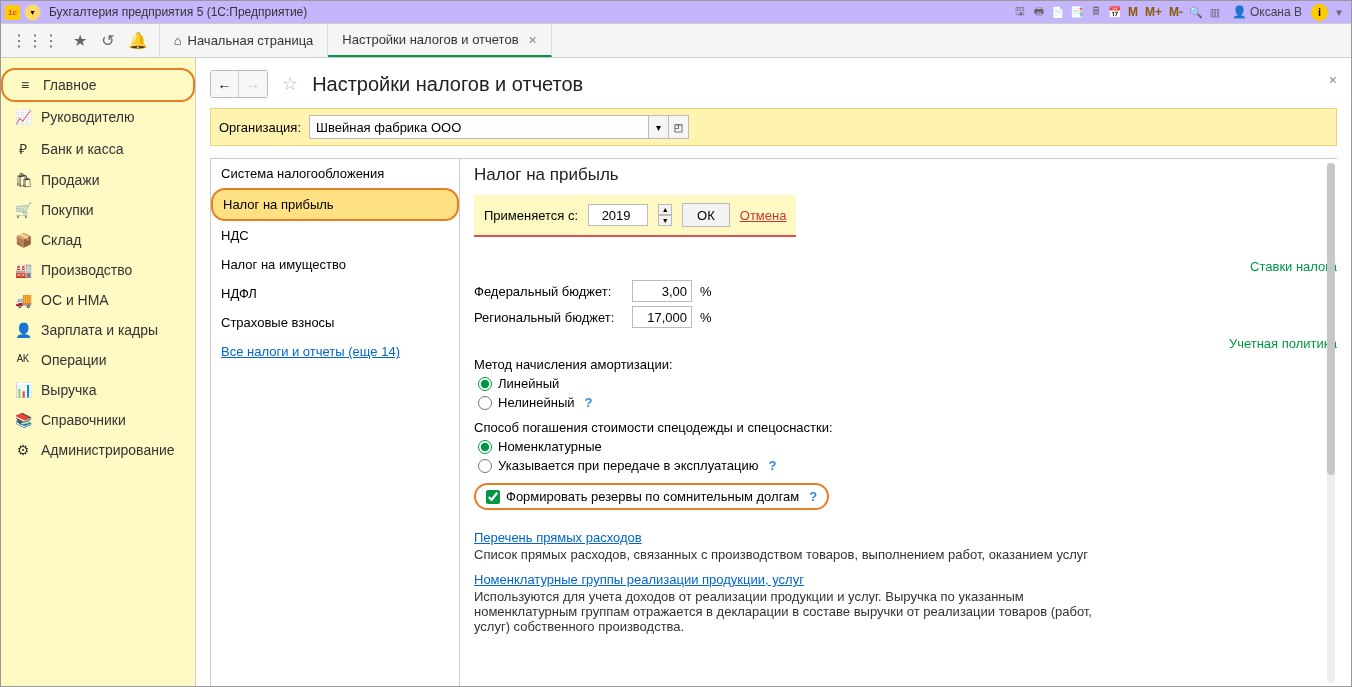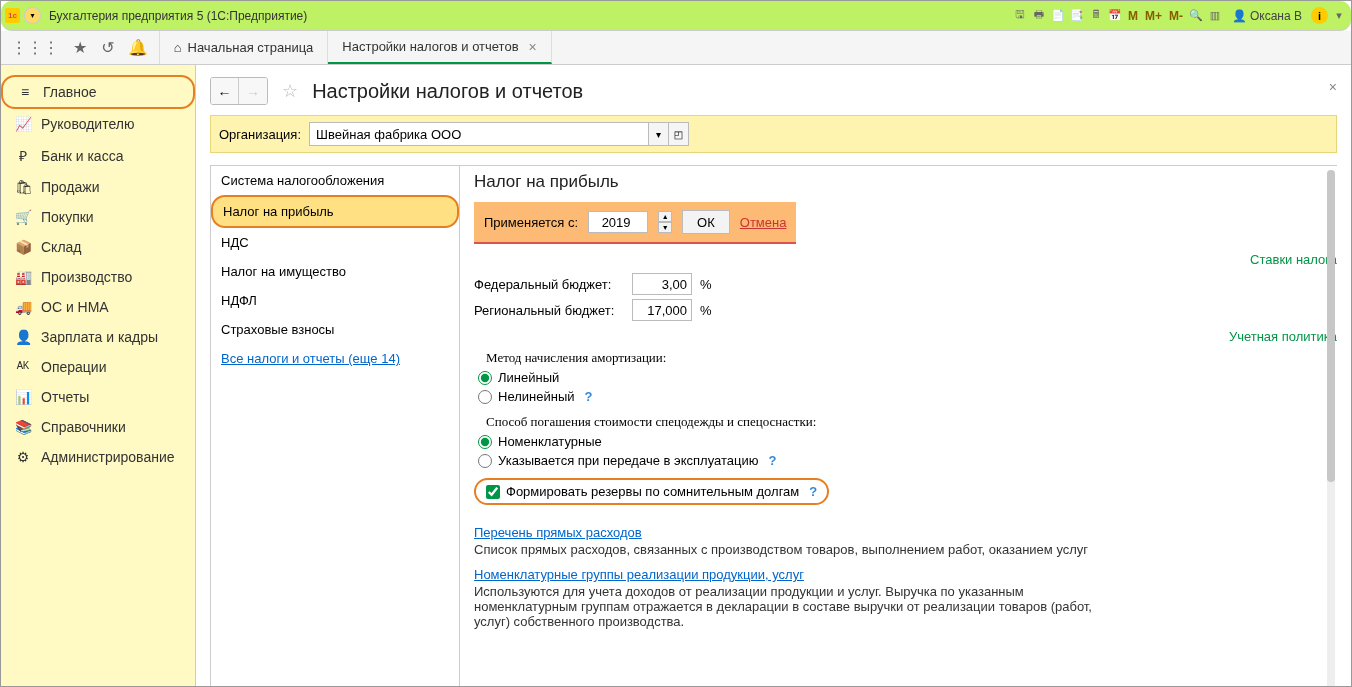--- a/index.html
+++ b/index.html
@@ -1,19 +1,19 @@
 <!DOCTYPE html>
 <html><head>
 <meta charset="utf-8">
 <style>
 * { box-sizing: border-box; margin: 0; padding: 0; }
 body { font-family: Arial, sans-serif; font-size: 13px; color: #000; background: #fff; width: 1352px; height: 687px; overflow: hidden; border: 1px solid #999; }
 
 
-.titlebar { height: 30px; background: #bef264; border-bottom: 1px solid #ccc; display: flex; align-items: center; padding: 0 4px; border-radius: 11px; }
+.titlebar { height: 23px; background: #c4b5fd; border-bottom: 1px solid #ccc; display: flex; align-items: center; padding: 0 4px; }
 .titlebar .logo { width: 15px; height: 15px; background: #ffcc00; border-radius: 2px; margin-right: 4px; display: flex; align-items: center; justify-content: center; font-size: 8px; font-weight: bold; color: #d44; }
 .titlebar .down { width: 17px; height: 17px; border: 1px solid #ccc; border-radius: 50%; background: #ffd966; margin-right: 8px; display: flex; align-items: center; justify-content: center; font-size: 8px; }
 .titlebar .title { font-size: 12px; color: #333; flex: 1; }
 .titlebar .right { display: flex; align-items: center; gap: 3px; }
 .titlebar .tb-icon { width: 16px; height: 16px; display: flex; align-items: center; justify-content: center; font-size: 11px; color: #666; cursor: pointer; }
 .titlebar .tb-m { font-weight: bold; color: #8a5a00; font-size: 12px; padding: 0 2px; }
 .titlebar .user { font-size: 12px; color: #444; margin: 0 6px; display: flex; align-items: center; gap: 3px; }
 .titlebar .info { width: 17px; height:17px; border-radius: 50%; background:#ffcc00; display:flex; align-items:center; justify-content:center; font-weight:bold; font-size:11px;}
 
 
@@ -50,33 +50,33 @@
 .orgbar .combo button { width: 20px; height: 24px; border: 1px solid #bbb; border-left: none; background: #f5f5f5; cursor: pointer; font-size: 10px; }
 
 .body-row { display: flex; flex: 1; min-height: 0; }
 .settings-nav { width: 250px; border: 1px solid #ccc; padding: 0; }
 .settings-nav .s-item { padding: 7px 10px; font-size: 13px; cursor: pointer; }
 .settings-nav .s-item.active { background: #ffe082; border: 2px solid #e67e22; border-radius: 14px; }
 .settings-nav .s-link { padding: 7px 10px; color: #0066cc; text-decoration: underline; cursor: pointer; font-size: 13px; }
 
 .settings-body { flex: 1; padding: 0 0 0 14px; overflow-y: auto; border-top: 1px solid #ccc; border-bottom: 1px solid #ccc; border-right: none; position: relative; }
 .settings-body h2 { font-size: 17px; font-weight: normal; color: #222; margin: 6px 0 10px; }
-.apply-row { background: #fdba74; padding: 8px 10px; display: inline-flex; align-items: center; gap: 10px; margin-bottom: 0; border-bottom: 2px solid #d9534f; }
+.apply-row { background: #fef9c3; padding: 8px 10px; display: inline-flex; align-items: center; gap: 10px; margin-bottom: 14px; border-bottom: 2px solid #d9534f; }
 .apply-row label { font-size: 13px; }
 .apply-row input { width: 60px; height: 22px; border: 1px solid #bbb; text-align: center; padding-right: 4px; font-size: 13px; }
 .apply-row .spin { display: flex; flex-direction: column; }
 .apply-row .spin button { width: 14px; height: 11px; font-size: 7px; border: 1px solid #bbb; background: #f3f3f3; line-height: 6px; padding:0;}
 .apply-row .ok { height: 24px; padding: 0 14px; border: 1px solid #bbb; background: #f3f3f3; cursor: pointer; font-size: 13px; }
 .apply-row .cancel { color: #cc3333; text-decoration: underline; cursor: pointer; font-size: 13px; }
 
 .section-label { color: #009646; font-size: 13px; margin: 8px 0 6px; text-align: right; }
 .rate-row { display: flex; align-items: center; gap: 8px; margin: 4px 0; font-size: 13px; }
 .rate-row label { width: 150px; }
 .rate-row input { width: 60px; height: 22px; border: 1px solid #bbb; text-align: right; padding-right: 4px; font-size: 13px; }
-.descline { font-size: 13px; margin: 4px 12px; font-family: Liberation Serif, serif; }
+.descline { font-size: 13px; margin: 4px 0; }
 .radio-row, .check-row { display: flex; align-items: center; gap: 6px; margin: 4px 0 4px 4px; font-size: 13px; }
 .radio-row input[type=radio], .check-row input[type=checkbox] { accent-color: #009646; width: 14px; height: 14px; }
 .help { color: #3388dd; font-weight: bold; cursor: pointer; margin-left: 4px; }
 .check-highlight { border: 2px solid #e67e22; border-radius: 16px; padding: 4px 10px; display: inline-flex; margin: 6px 0; }
 .linktxt { color: #0066cc; text-decoration: underline; cursor: pointer; font-size: 13px; }
 .desc { font-size: 13px; color: #333; margin: 2px 0 10px; max-width: 640px; }
 .scrollbar-fake { position:absolute; right:2px; top:4px; bottom:4px; width:8px; background:#eee; border-radius:4px;}
 .scrollbar-fake .thumb{ position:absolute; left:0; right:0; top:0; height:60%; background:#c7c7c7; border-radius:4px;}
 </style>
 </head>
@@ -159,21 +159,21 @@
       <div class="item">
         <span class="ico">👤</span>
         <span>Зарплата и кадры</span>
       </div>
       <div class="item">
         <span class="ico">ᴬᴷ</span>
         <span>Операции</span>
       </div>
       <div class="item">
         <span class="ico">📊</span>
-        <span>Отчеты</span>
+        <span>Выручка</span>
       </div>
       <div class="item">
         <span class="ico">📚</span>
         <span>Справочники</span>
       </div>
       <div class="item">
         <span class="ico">⚙</span>
         <span>Администрирование</span>
       </div>
     </div>

